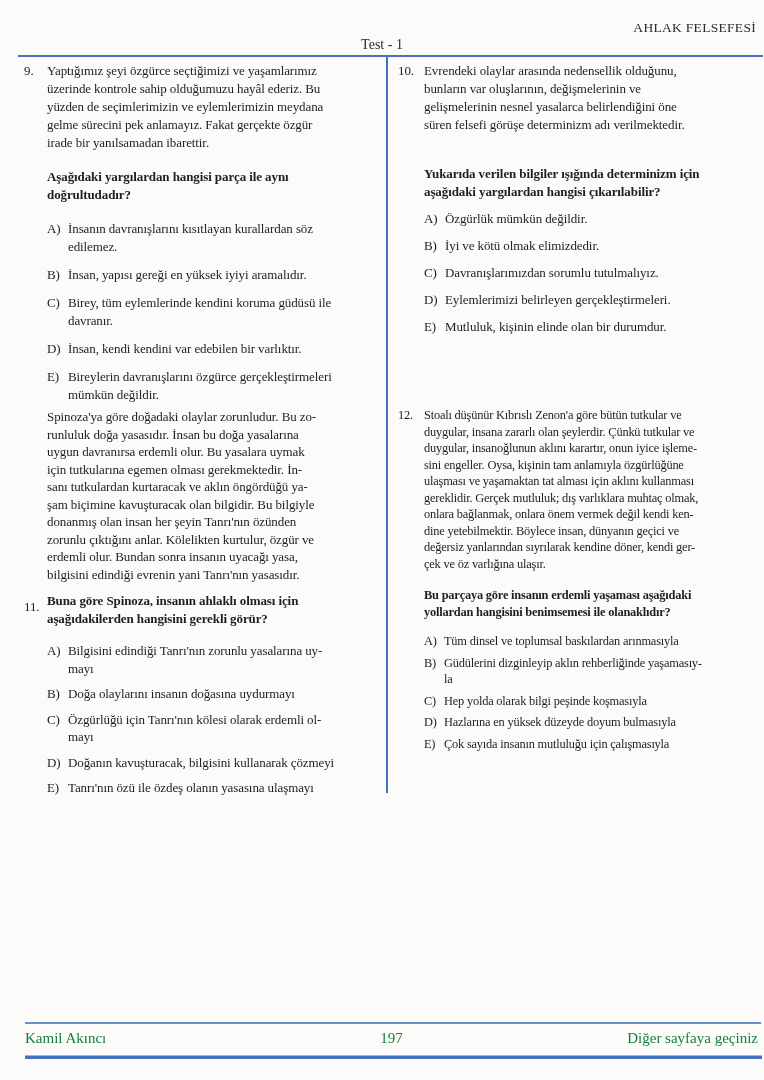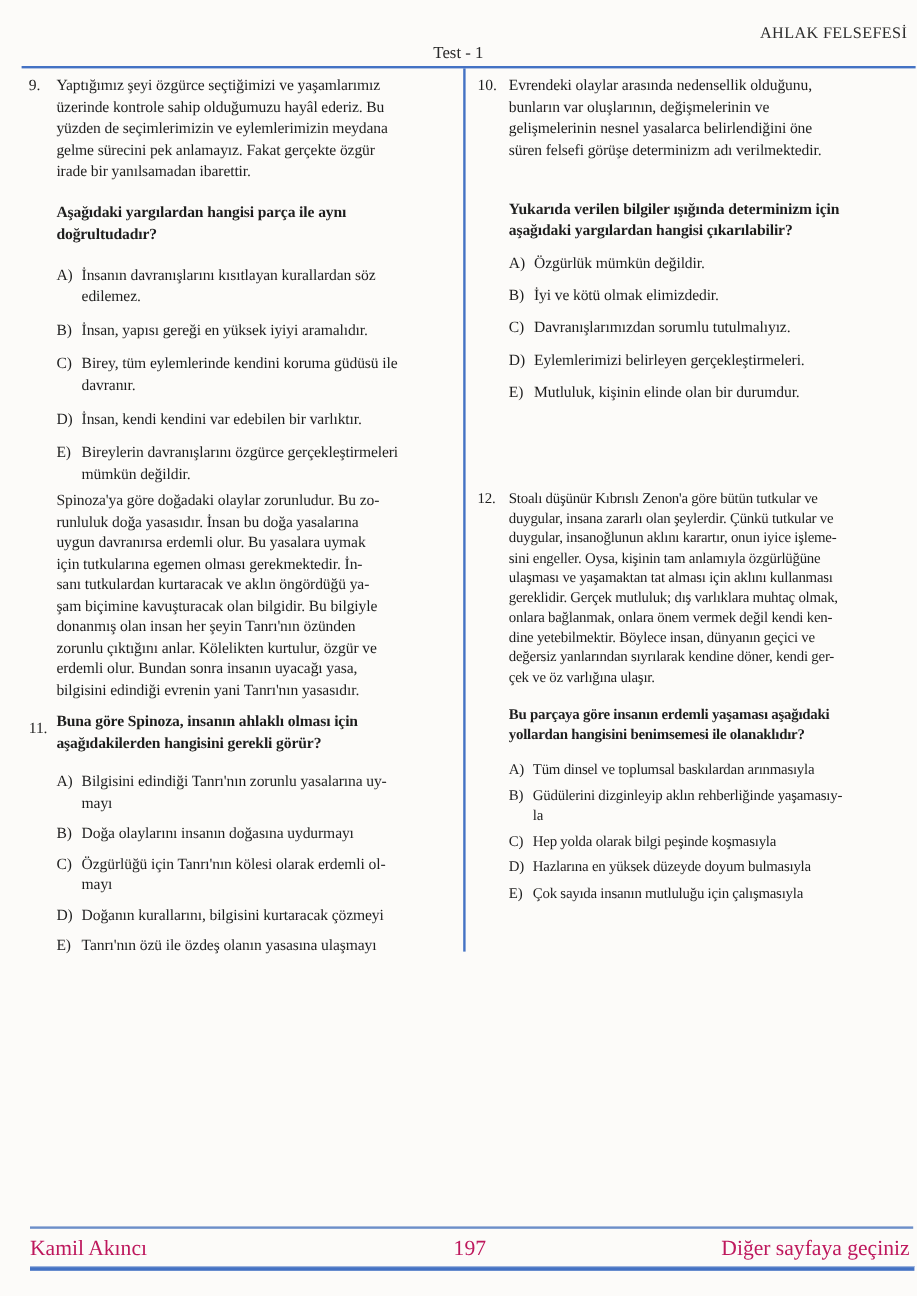--- a/index.html
+++ b/index.html
@@ -92,22 +92,22 @@
     right: 3px;
     height: 1.5px;
     background: #6c8ec9;
   }
   .footer-row {
     position: absolute;
     top: 1030px;
     left: 25px;
     right: 6px;
     height: 20px;
-    font-size: 18px;
-    color: #be185d;
+    font-size: 15px;
+    color: #15803d;
   }
   .footer-author { position: absolute; left: 0; }
   .footer-page   { position: absolute; left: 50%; transform: translateX(-50%); }
   .footer-note   { position: absolute; right: 0; text-align: right; }
   .footer-rule-bottom {
     position: absolute;
     top: 1055px;
     left: 25px;
     right: 2px;
     height: 3px;
@@ -222,21 +222,21 @@
           <span class="opt-letter">B)</span>
           <span class="opt-text">Doğa olaylarını insanın doğasına uydurmayı</span>
         </div>
         <div class="option">
           <span class="opt-letter">C)</span>
           <span class="opt-text">Özgürlüğü için Tanrı'nın kölesi olarak erdemli ol-
 mayı</span>
         </div>
         <div class="option">
           <span class="opt-letter">D)</span>
-          <span class="opt-text">Doğanın kurallarını, bilgisini kurtaracak çözmeyi</span>
+          <span class="opt-text">Doğanın kavuşturacak, bilgisini kullanarak çözmeyi</span>
         </div>
         <div class="option">
           <span class="opt-letter">E)</span>
           <span class="opt-text">Tanrı'nın özü ile özdeş olanın yasasına ulaşmayı</span>
         </div>
       </div>
     </div>
   </article>
 
   <article class="q q12">

